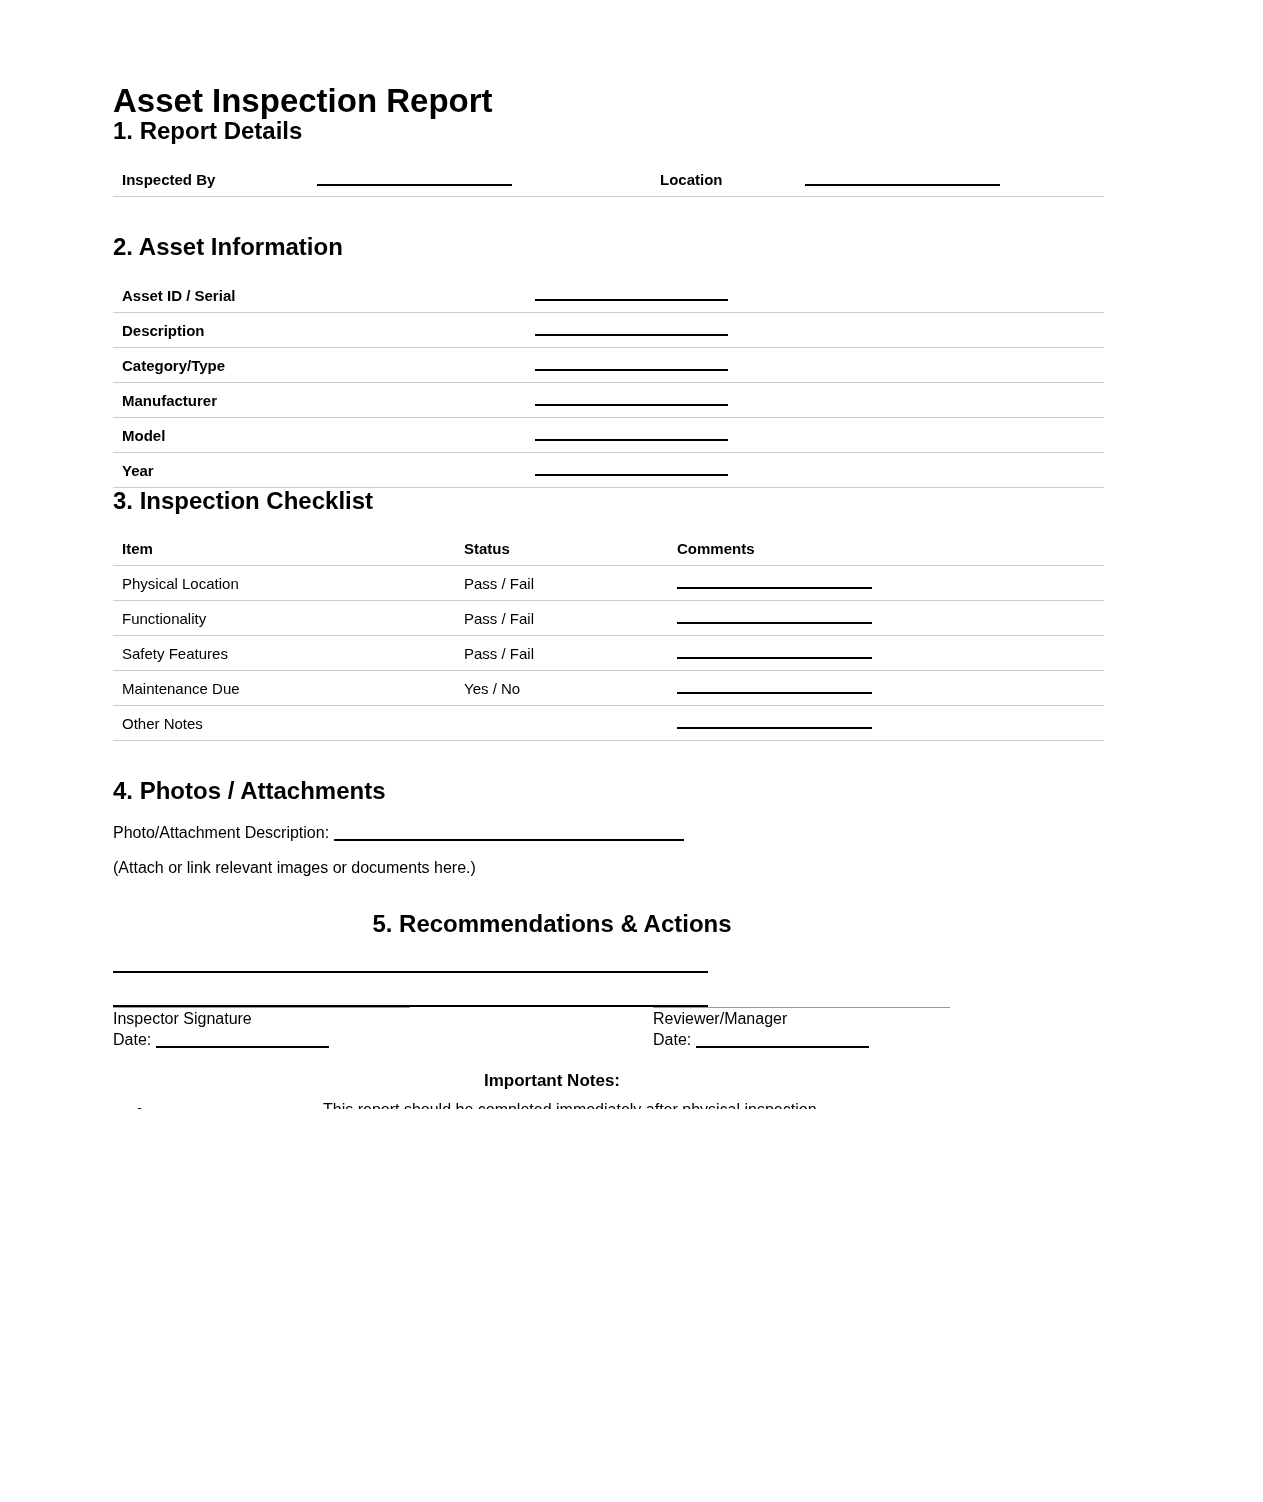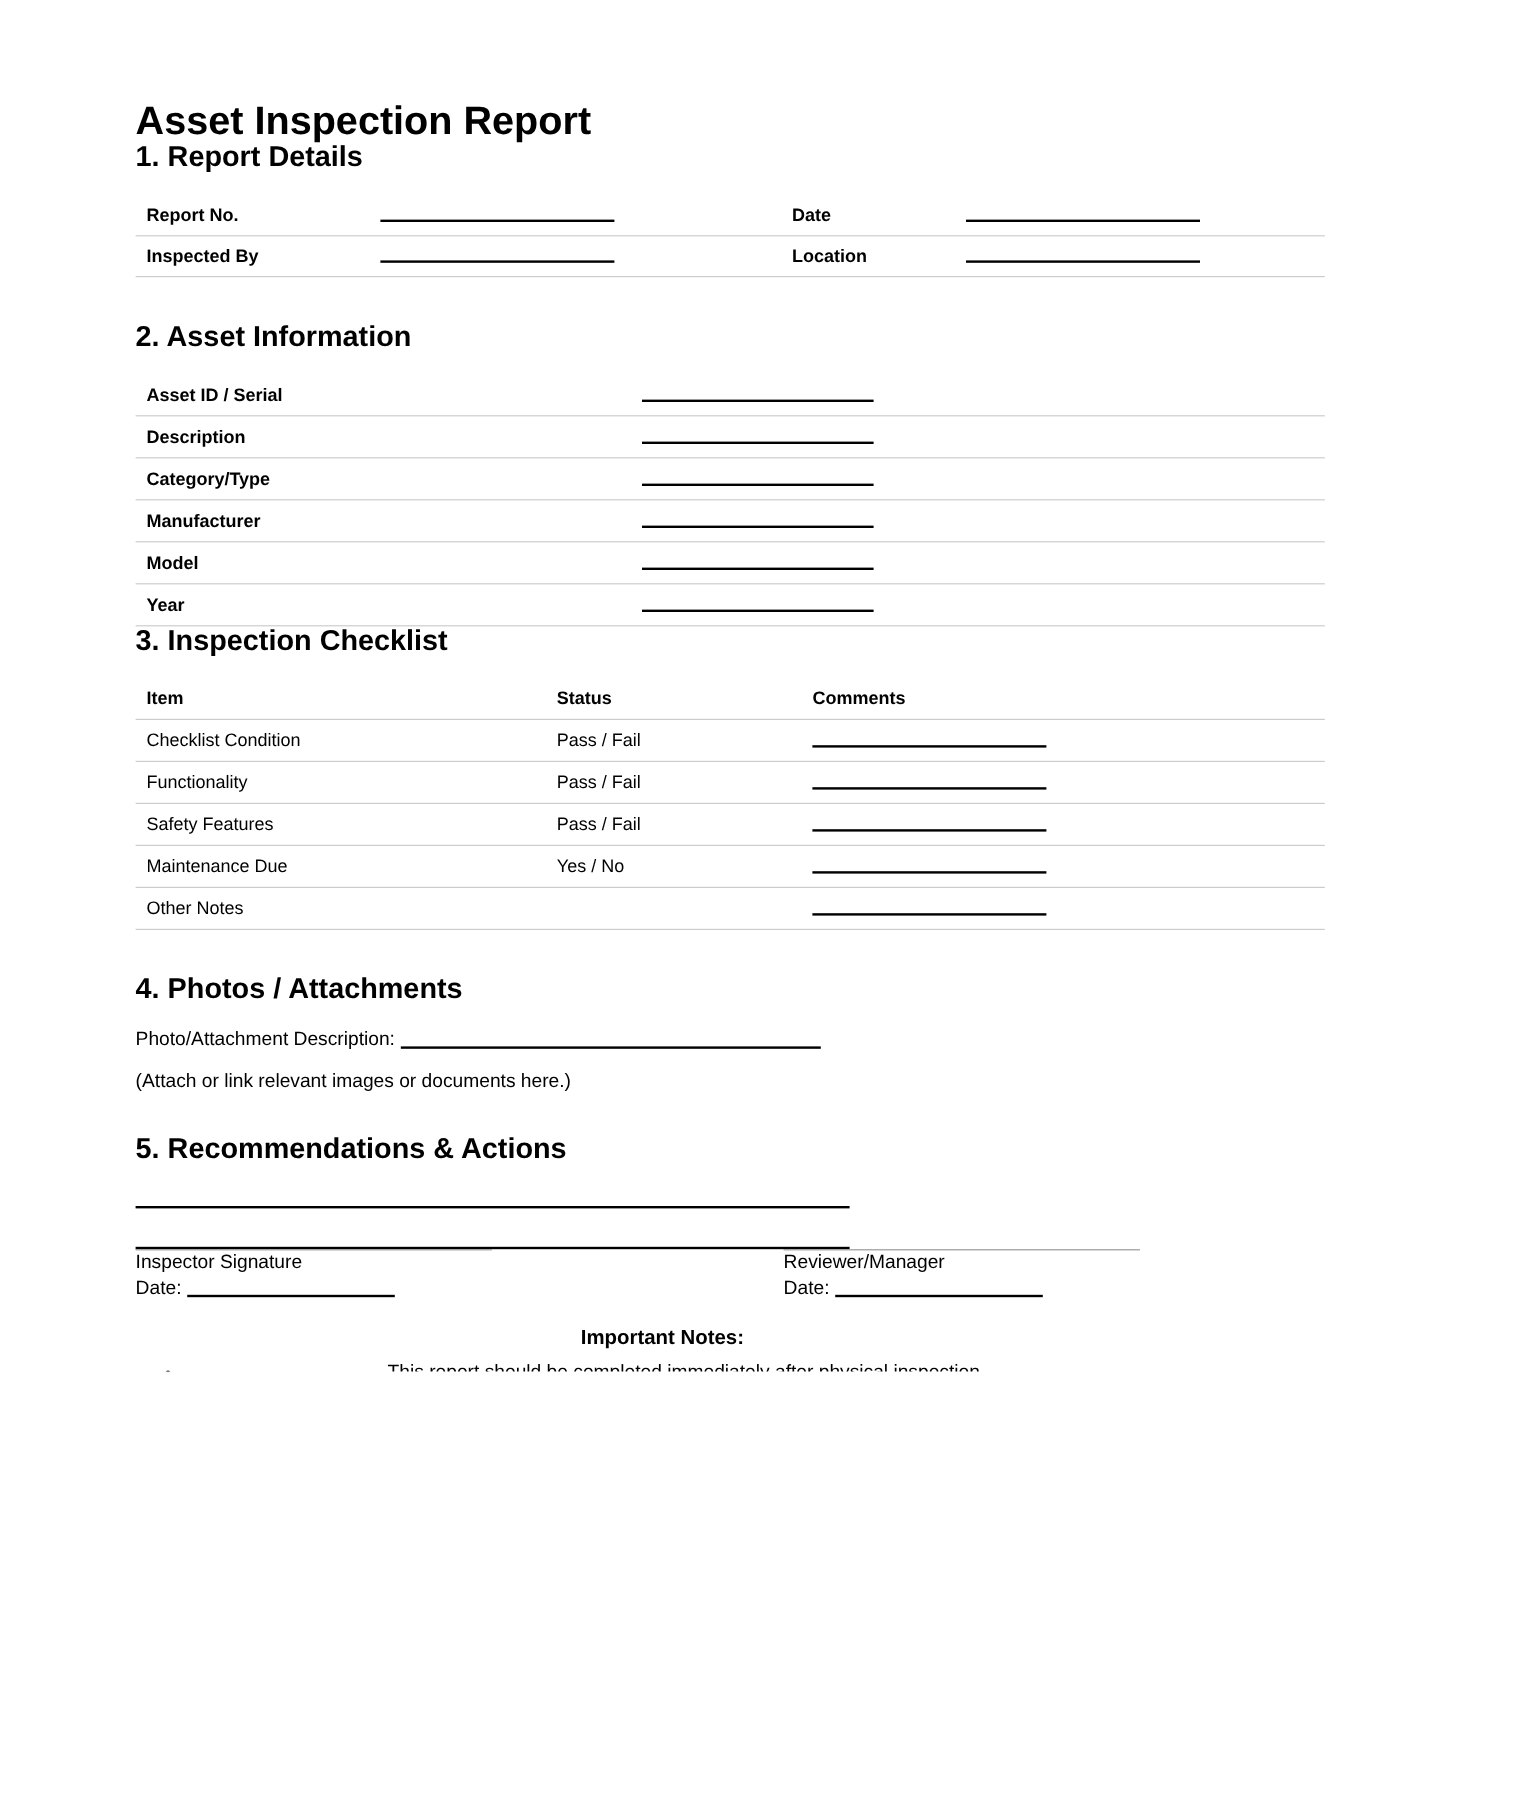--- a/index.html
+++ b/index.html
@@ -100,28 +100,20 @@
 <body>
 
 <div class="page">
   <div class="content">
 
     <h1 class="doc-title">Asset Inspection Report</h1>
 
     <h2 class="sec-heading mt-h2-1">1. Report Details</h2>
     <div class="tbl">
       <div class="trow h34">
-        <div class="tcell rd-c1 lbl pl9">Report No.</div>
-        <div class="tcell rd-c2"><span class="blank w195"></span></div>
-        <div class="tcell rd-c3"></div>
-        <div class="tcell rd-c4 lbl">Date</div>
-        <div class="tcell rd-c5"><span class="blank w195"></span></div>
-        <div class="tcell grow"></div>
-      </div>
-      <div class="trow h34">
         <div class="tcell rd-c1 lbl pl9">Inspected By</div>
         <div class="tcell rd-c2"><span class="blank w195"></span></div>
         <div class="tcell rd-c3"></div>
         <div class="tcell rd-c4 lbl">Location</div>
         <div class="tcell rd-c5"><span class="blank w195"></span></div>
         <div class="tcell grow"></div>
       </div>
     </div>
 
     <h2 class="sec-heading mt-h2" style="margin-top:37px;">2. Asset Information</h2>
@@ -153,21 +145,21 @@
     </div>
 
     <h2 class="sec-heading mt-h2">3. Inspection Checklist</h2>
     <div class="tbl" style="margin-top:19px;">
       <div class="trow h34">
         <div class="tcell cl-c1 lbl pl9">Item</div>
         <div class="tcell cl-c2 lbl">Status</div>
         <div class="tcell grow lbl">Comments</div>
       </div>
       <div class="trow h35">
-        <div class="tcell cl-c1 reg pl9">Checklist Condition</div>
+        <div class="tcell cl-c1 reg pl9">Physical Location</div>
         <div class="tcell cl-c2 reg">Pass / Fail</div>
         <div class="tcell grow"><span class="blank w195"></span></div>
       </div>
       <div class="trow h35">
         <div class="tcell cl-c1 reg pl9">Functionality</div>
         <div class="tcell cl-c2 reg">Pass / Fail</div>
         <div class="tcell grow"><span class="blank w195"></span></div>
       </div>
       <div class="trow h35">
         <div class="tcell cl-c1 reg pl9">Safety Features</div>
@@ -186,21 +178,21 @@
       </div>
     </div>
 
     <h2 class="sec-heading" style="margin-top:37px;">4. Photos / Attachments</h2>
     <div class="photo-line">
       <span>Photo/Attachment Description:</span>
       <span class="blank w350 inline-blank"></span>
     </div>
     <div class="attach-note">(Attach or link relevant images or documents here.)</div>
 
-    <h2 class="sec-heading" style="margin-top:34px;">5. Recommendations &amp; Actions</h2>
+    <h2 class="sec-heading" style="margin-top:34px;text-align:center;">5. Recommendations &amp; Actions</h2>
     <div class="rec-line first"></div>
     <div class="rec-line second"></div>
 
     <div class="sig-row">
       <div class="sig-col">
         <div class="sig-label">Inspector Signature</div>
         <div class="sig-date">
           <span>Date:</span>
           <span class="blank w173 inline-blank"></span>
         </div>

